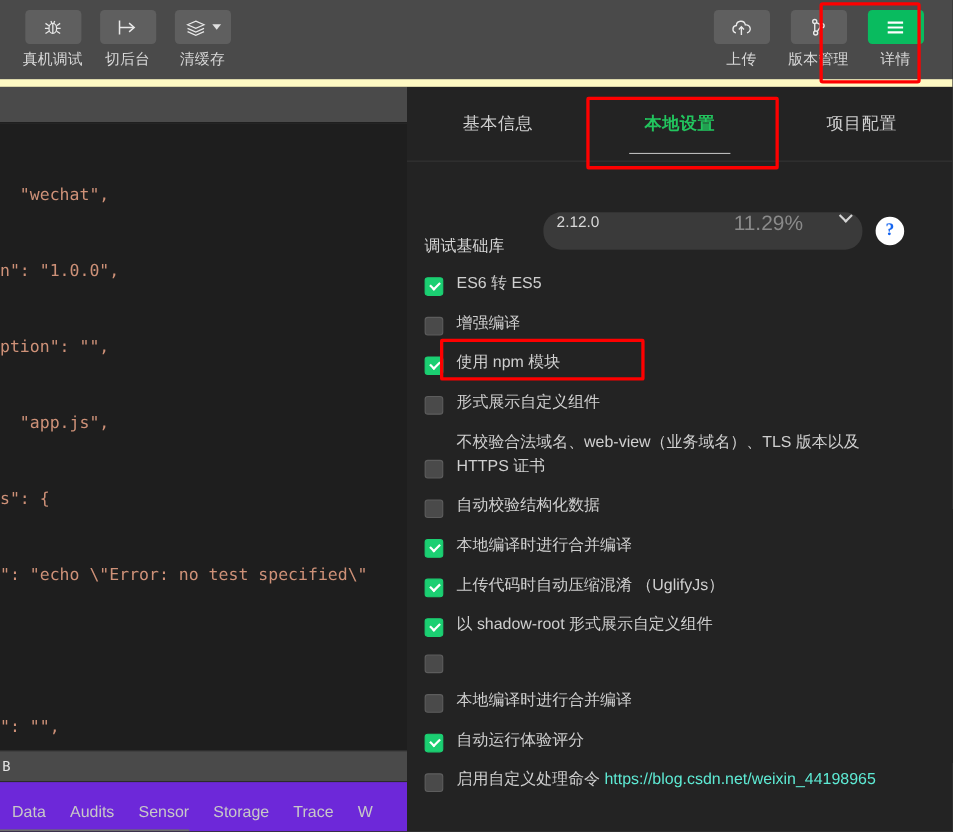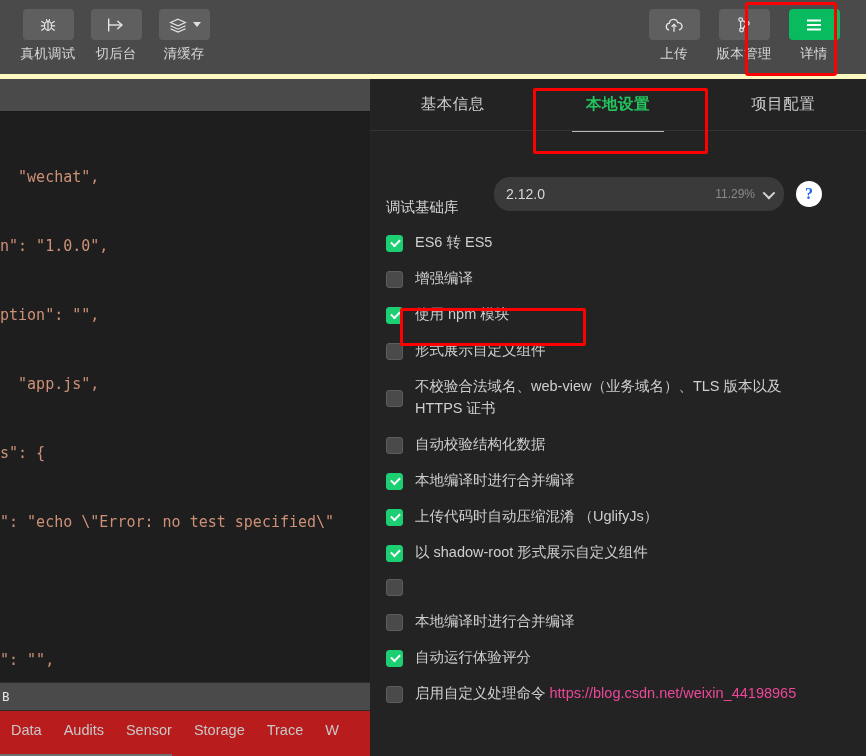--- a/index.html
+++ b/index.html
@@ -8,21 +8,21 @@
     background: #3c3c3c;
     font-family: "Liberation Sans", "DejaVu Sans", sans-serif;
     overflow: hidden;
   }
   #app { position: relative; width: 866px; height: 756px; }
 
   
   .toolbar {
     position: absolute; left: 0; top: 0; width: 866px; height: 79px;
     background: #4a4a4a;
-    border-bottom: 5px solid #fef9c3;
+    border-bottom: 7px solid #fef9c3;
   }
   .tb-group { position: absolute; top: 0; display: flex; }
   .tb-group.left  { left: 14px; }
   .tb-group.right { right: 18px; }
   .tb-btn {
     width: 68px; display: flex; flex-direction: column;
     align-items: center; padding-top: 9px;
     cursor: pointer; position: relative;
   }
   .tb-icon {
@@ -66,40 +66,40 @@
 
   .dev-status {
     position: absolute; left: 0; bottom: 46px; width: 370px; height: 28px;
     background: #4a4a4a; border-top: 1px solid #2b2b2b;
     color: #e4e4e4; font-size: 12.5px; display: flex; align-items: center;
     padding-left: 2px; overflow: hidden;
     font-family: "DejaVu Sans Mono", "Liberation Mono", monospace;
   }
   .dev-tabs {
     position: absolute; left: 0; bottom: 0; width: 370px; height: 46px;
-    background: #b91c1c; border-top: 1px solid #2b2b2b;
-    display: flex; align-items: flex-start; padding-top: 11px;
+    background: #6d28d9; border-top: 1px solid #2b2b2b;
+    display: flex; align-items: center; padding-top: 11px;
     overflow: hidden;
   }
   .dev-tab {
     color: #c8c8c8; font-size: 14.5px; white-space: nowrap;
     padding: 0 11px; cursor: pointer;
   }
   .dev-underline {
     position: absolute; left: 0; bottom: 0; width: 172px; height: 2px;
     background: #6d6d6d;
   }
 
   
   .right-pane {
     position: absolute; left: 370px; top: 79px; width: 496px; height: 677px;
     background: #232323;
   }
   .panel-tabs {
-    height: 52px; display: flex; align-items: center;
+    height: 68px; display: flex; align-items: center;
     border-bottom: 1px solid #343434;
   }
   .panel-tab {
     flex: 1; text-align: center; color: #cfcfcf; font-size: 15.5px;
     cursor: pointer; position: relative; height: 72px;
     display: flex; align-items: center; justify-content: center;
     letter-spacing: .5px;
   }
   .panel-tab.active { color: #22c55e; font-weight: bold; }
   .panel-tab.active::after {
@@ -107,59 +107,59 @@
     bottom: 9px; width: 92px; height: 1px; background: #b9b9b9;
   }
 
   .lib-row {
     display: flex; align-items: center;
     margin: 40px 0 0 16px;
   }
   .lib-label { color: #d6d6d6; font-size: 14.5px; width: 108px; margin-top: 27px; }
   .lib-select {
     width: 290px; height: 34px; background: #3a3a3a; border-radius: 16px;
-    display: flex; align-items: center; padding: 0 12px;
-    cursor: pointer; position: relative;
+    display: flex; align-items: flex-start; padding: 0 12px;
+    cursor: pointer; position: relative; gap: 25px;
   }
   .lib-version { color: #d8d8d8; font-size: 14px; flex: 1; }
-  .lib-pct { color: #8a8a8a; font-size: 12px; margin-right: 8px; }
+  .lib-pct { color: #8a8a8a; font-size: 19px; margin-right: 8px; }
   .chev {
     width: 9px; height: 9px; border-right: 2px solid #d4d4d4;
     border-bottom: 2px solid #d4d4d4; transform: rotate(45deg) translateY(-2px);
   }
   .help-btn {
     width: 26px; height: 26px; border-radius: 50%; background: #ffffff;
     color: #1565f0; font-size: 16px; font-weight: bold;
     display: flex; align-items: center; justify-content: center;
     margin-left: 12px; cursor: pointer; font-family: "Liberation Serif", serif;
   }
 
   
   .opt-list { margin: 14px 0 0 16px; }
   .opt {
-    display: flex; align-items: center;
+    display: flex; align-items: flex-end;
     margin-bottom: 14px; cursor: pointer;
   }
   .cb {
     width: 17px; height: 17px; border-radius: 3px; flex: 0 0 17px;
     margin-top: 2px; background: #4a4a4a; border: 1px solid #5d5d5d;
     position: relative;
   }
   .cb.on { background: #1bcf72; border-color: #1bcf72; }
   .cb.on::after {
     content: ""; position: absolute; left: 4px; top: 3px;
     width: 7px; height: 4px;
     border-left: 2px solid #fff; border-bottom: 2px solid #fff;
     transform: rotate(-45deg);
   }
   .opt-text {
     margin-left: 12px; color: #cfcfcf; font-size: 14.5px;
     line-height: 22px; max-width: 390px;
   }
-  .opt-text .url { color: #ec4899; }
+  .opt-text .url { color: #5eead4; }
 </style>
 </head>
 <body>
 
 <div id="app">
 
   <div class="toolbar">
 
     <div class="tb-group left">
 

